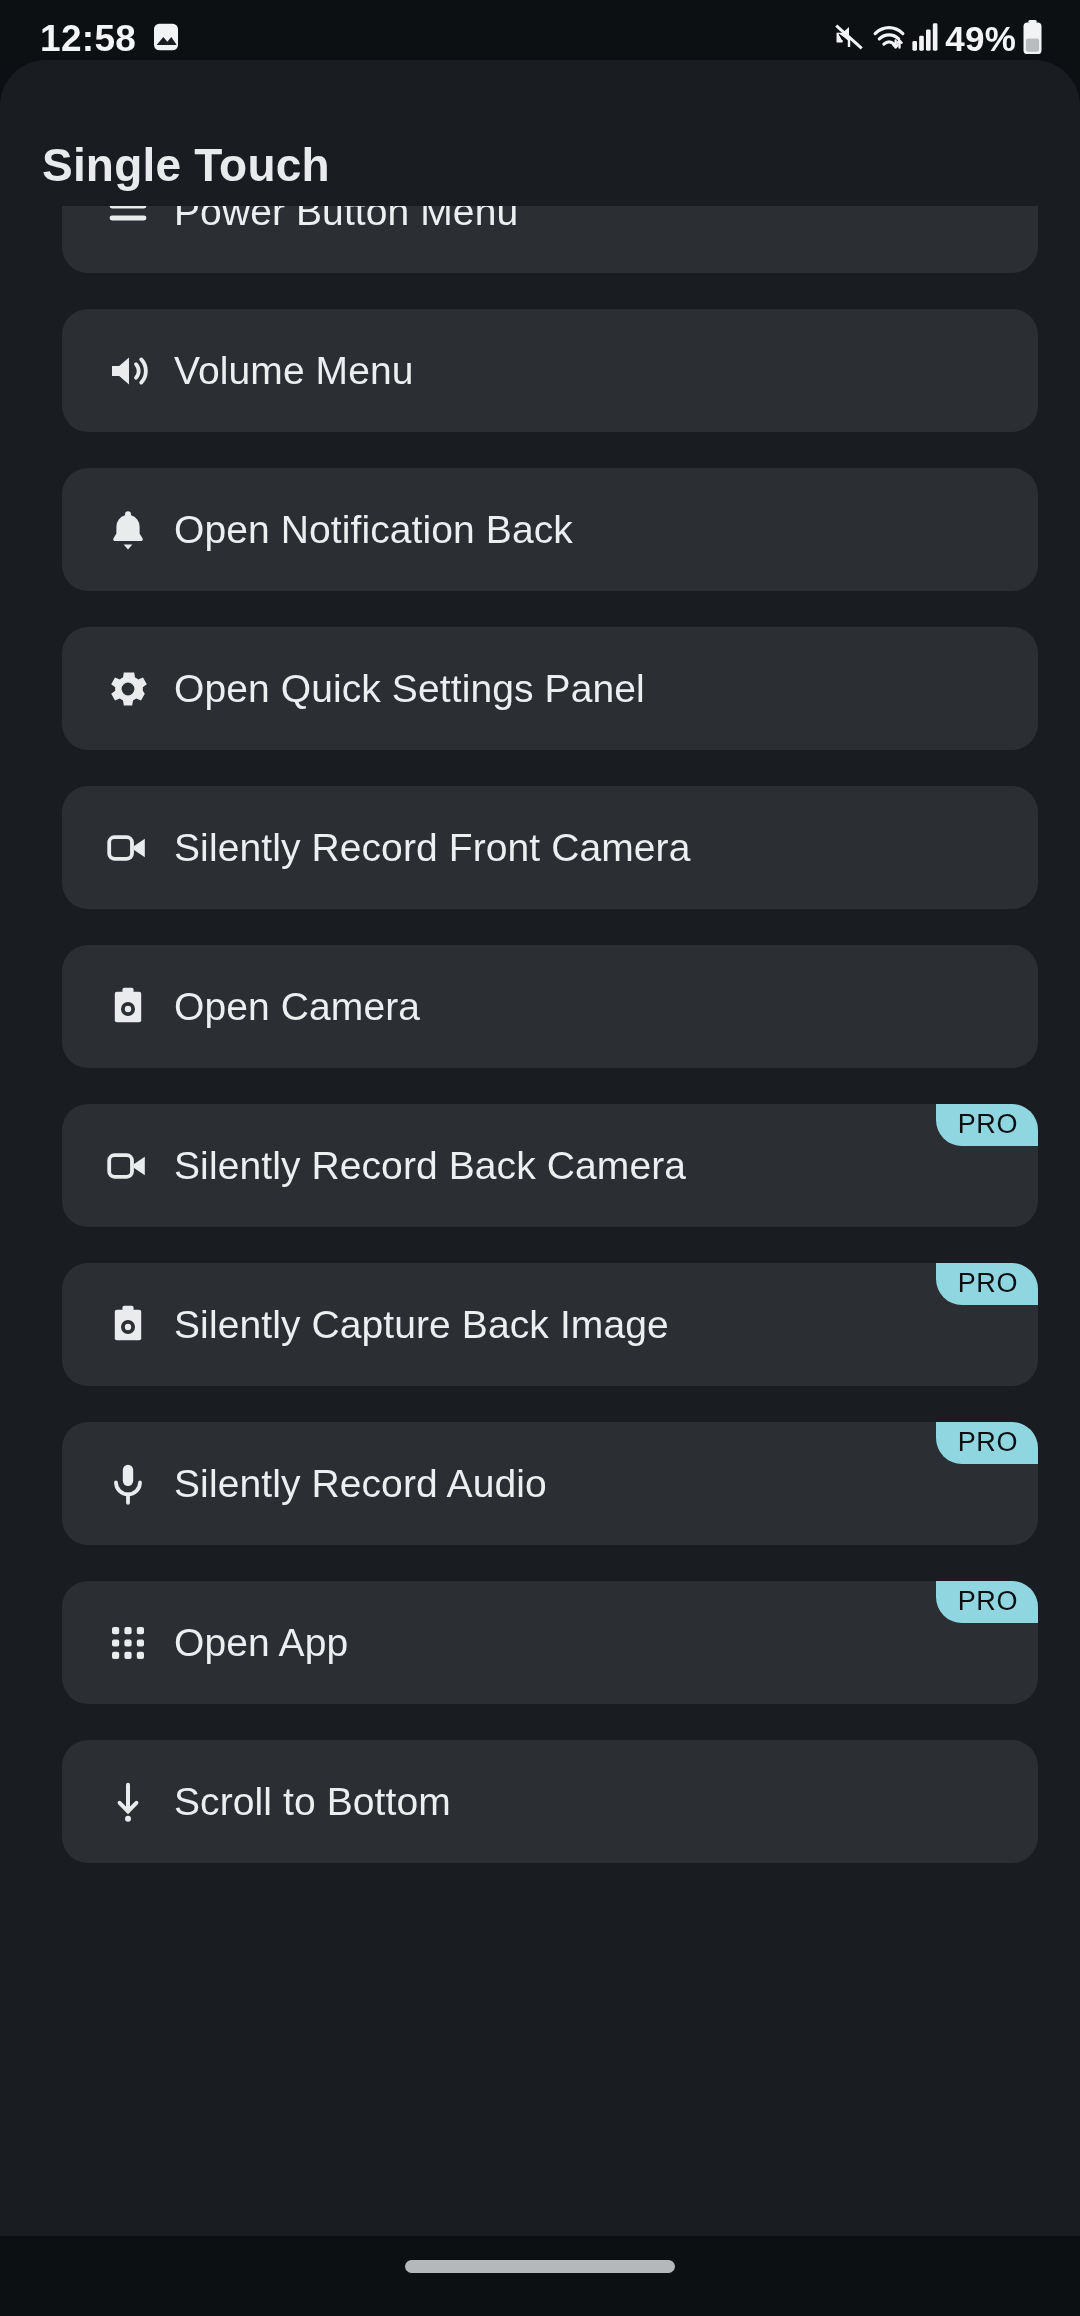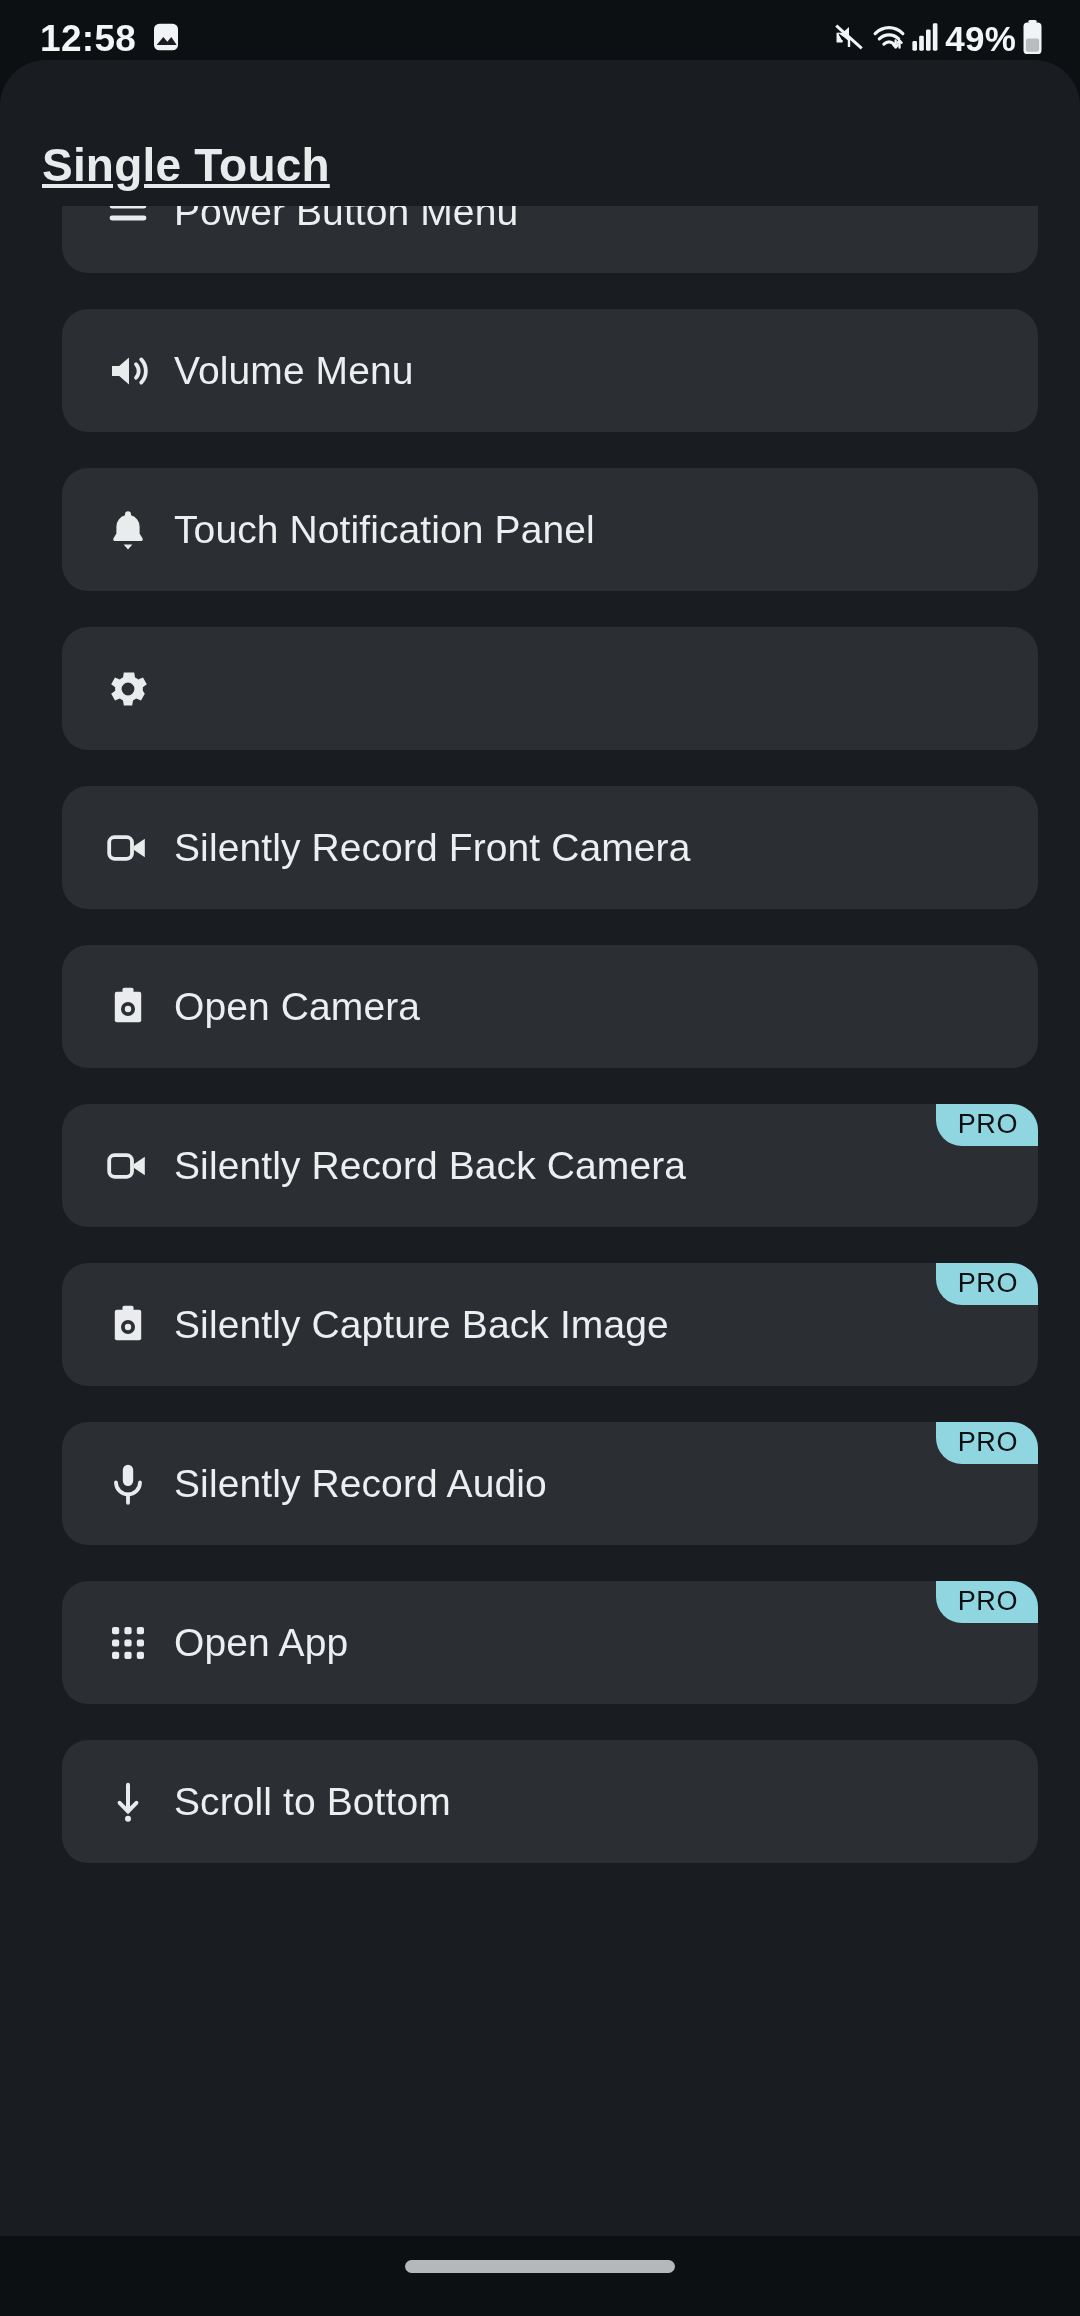--- a/index.html
+++ b/index.html
@@ -30,21 +30,20 @@
   #app {
     position:absolute; top:60px; left:0; width:1080px; height:2218px;
     background:#191d21;
     border-top-left-radius:46px; border-top-right-radius:46px;
     overflow:hidden;
   }
   #title {
     position:absolute; top:78px; left:42px;
     font-size:46px; font-weight:700; color:#e8eaec;
     letter-spacing:.2px;
-    text-decoration:underline;
   }
 
   
   #list {
     position:absolute; top:146px; left:0; width:1080px; height:2072px;
     overflow:hidden;
   }
   #list-inner { position:relative; padding:0 42px; margin-top:-56px;margin-left:20px; }
 
   .card {
@@ -169,29 +168,30 @@
           <span class="card-label">Volume Menu</span>
         </div>
 
         <div class="card">
           <span class="card-icon">
             <svg width="48" height="48" viewBox="0 0 24 24" fill="#e9ebed">
               <path d="M12 2.6a1.5 1.5 0 011.5 1.5v.5a5.9 5.9 0 014.3 5.7v3.5l1.5 2.5a.8.8 0 01-.7 1.2H5.4a.8.8 0 01-.7-1.2l1.5-2.5v-3.5a5.9 5.9 0 014.3-5.7v-.5A1.5 1.5 0 0112 2.6z"></path>
               <path d="M9.8 19.2h4.4L12 21.8z"></path>
             </svg>
           </span>
-          <span class="card-label">Touch Notification Panel</span>
+          <span class="card-label">Open Notification Back</span>
         </div>
 
         <div class="card">
           <span class="card-icon">
             <svg width="48" height="48" viewBox="0 0 24 24" fill="#e9ebed">
               <path d="M19.4 12.9a7.6 7.6 0 000-1.8l2-1.5-1.9-3.3-2.4.9a7.5 7.5 0 00-1.6-.9l-.4-2.5H9.9l-.4 2.5c-.6.2-1.1.5-1.6.9l-2.4-.9L3.6 9.6l2 1.5a7.6 7.6 0 000 1.8l-2 1.5 1.9 3.3 2.4-.9c.5.4 1 .7 1.6.9l.4 2.5h4.2l.4-2.5c.6-.2 1.1-.5 1.6-.9l2.4.9 1.9-3.3zM12 15.2A3.2 3.2 0 1115.2 12 3.2 3.2 0 0112 15.2z"></path>
             </svg>
           </span>
+          <span class="card-label">Open Quick Settings Panel</span>
         </div>
 
         <div class="card">
           <span class="card-icon">
             <svg width="48" height="48" viewBox="0 0 24 24" fill="none" stroke="#e9ebed" stroke-width="1.9">
               <rect x="2.6" y="6.6" width="11.4" height="10.8" rx="2.6"></rect>
               <path d="M15 11l5.4-3.6v9.2L15 13z" fill="#e9ebed" stroke="none"></path>
             </svg>
           </span>
           <span class="card-label">Silently Record Front Camera</span>

